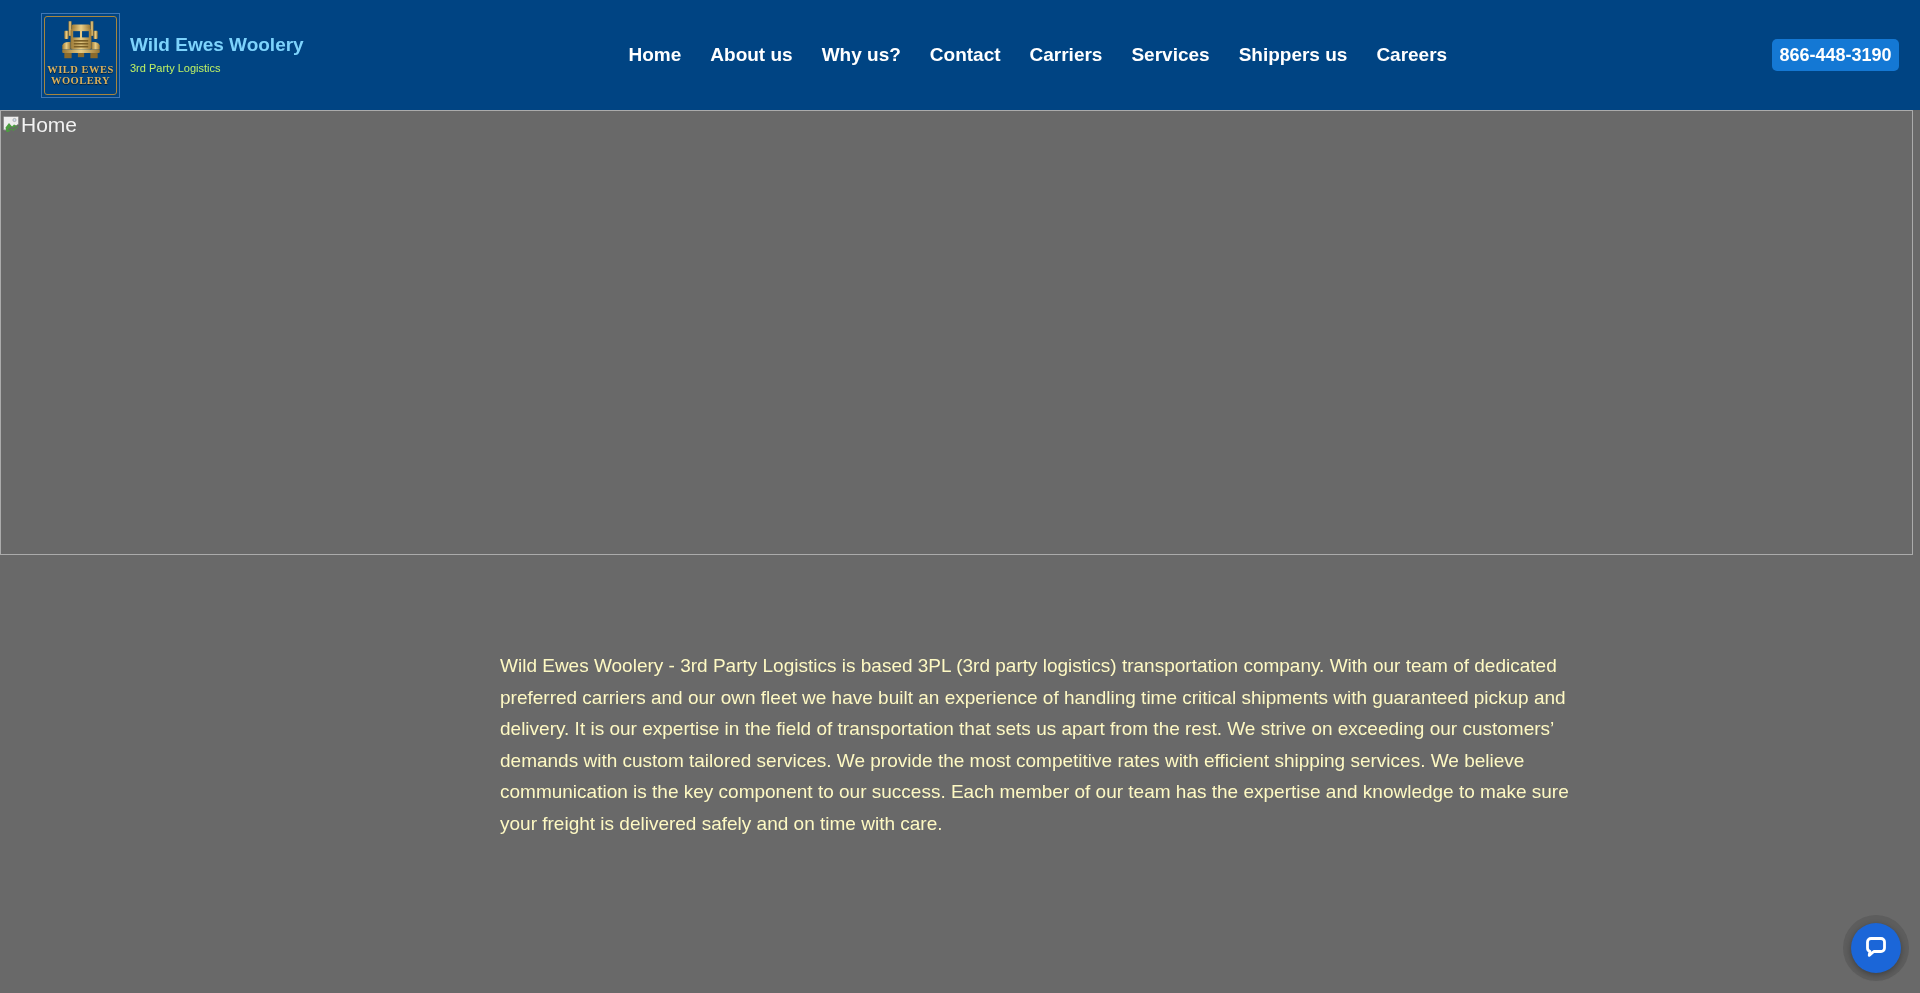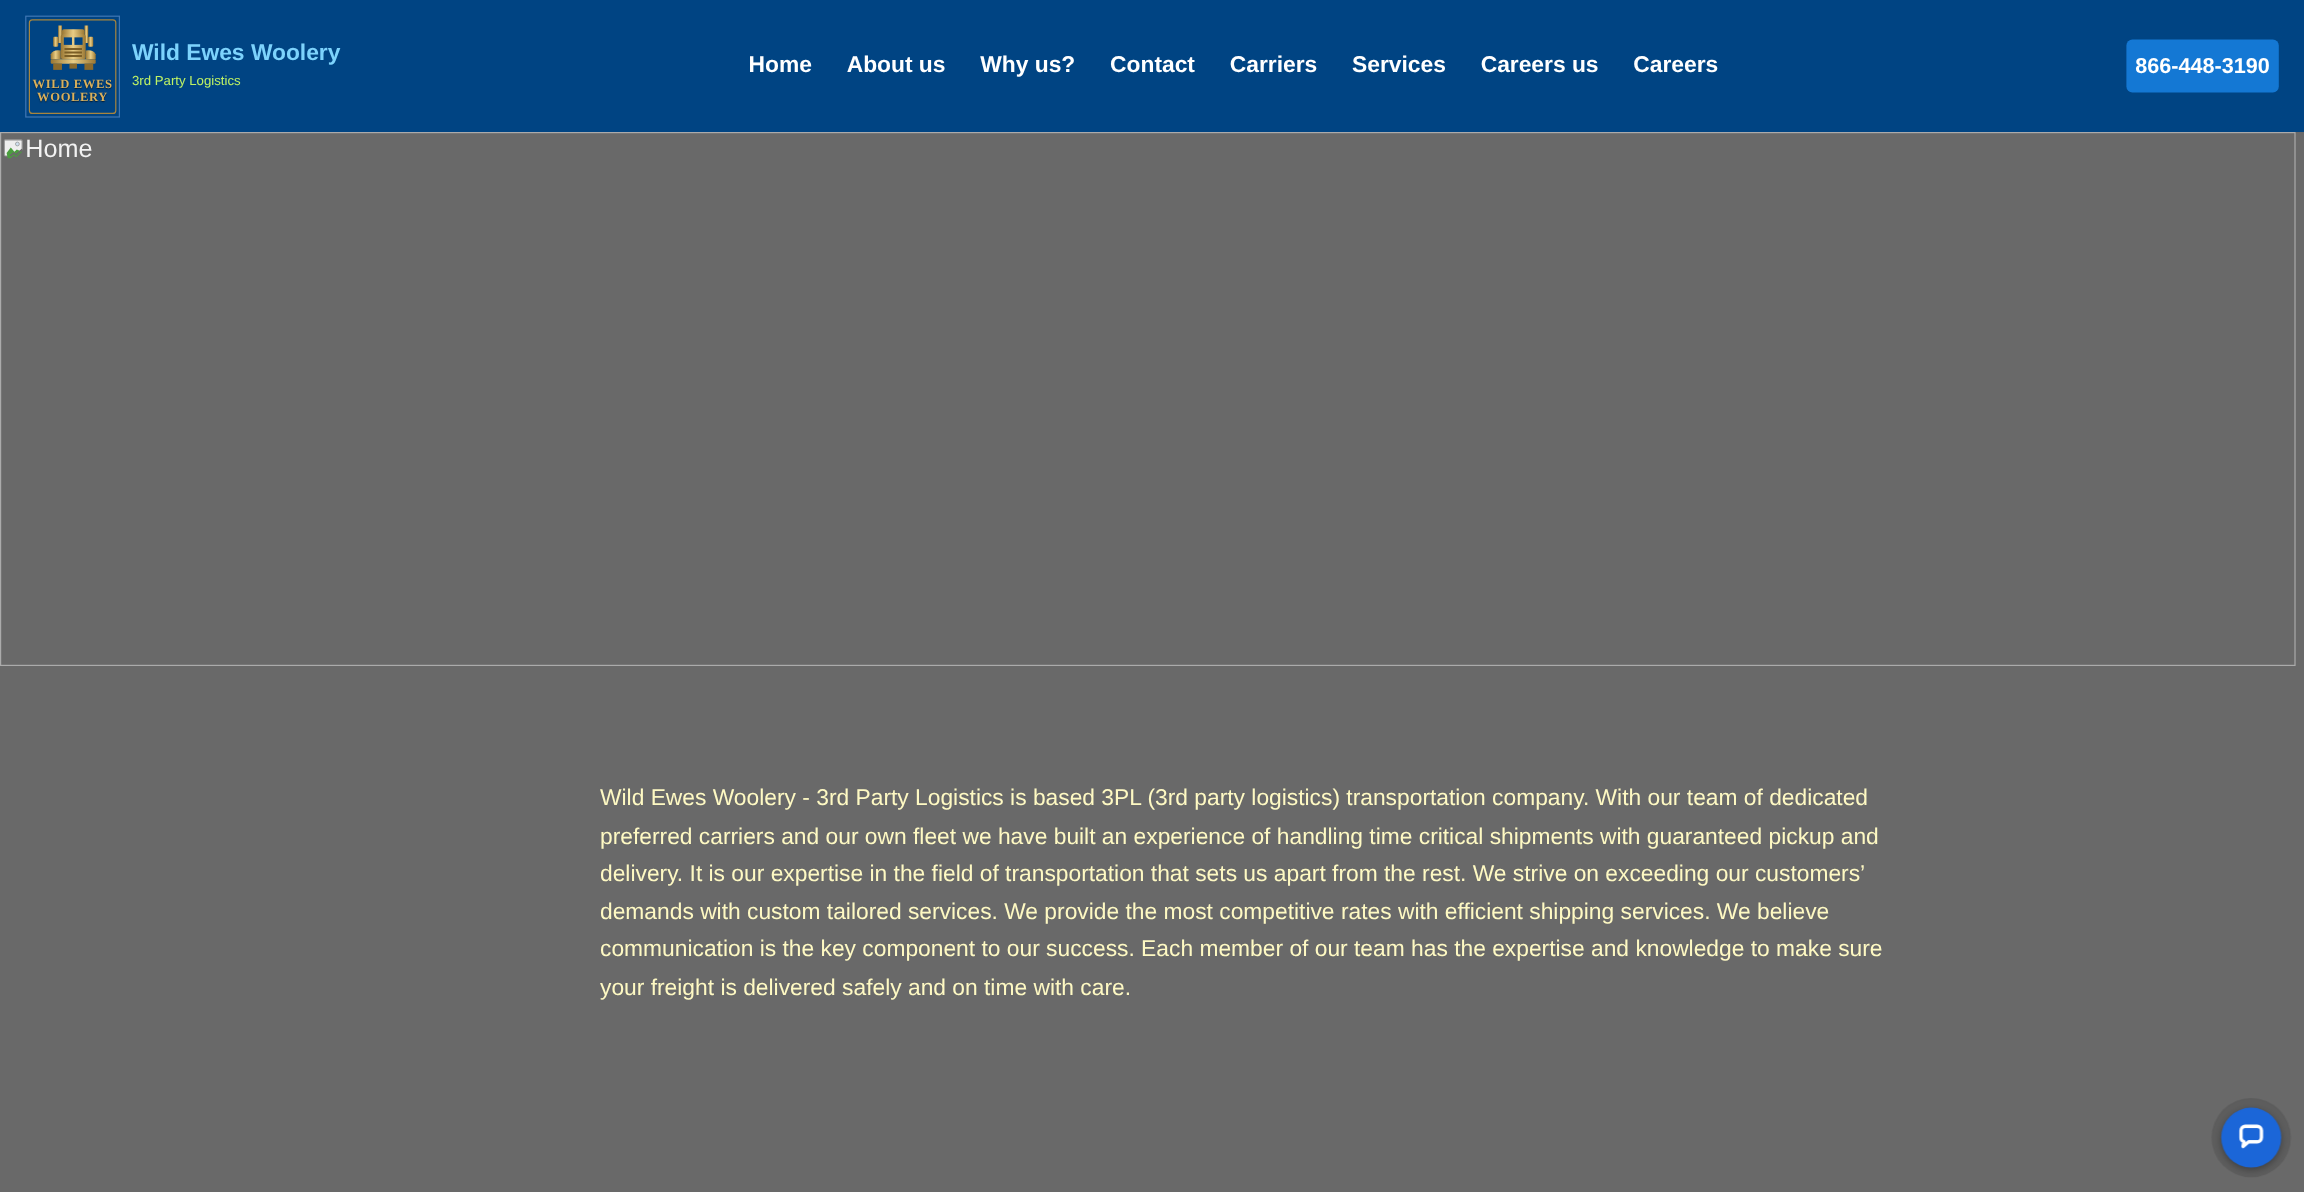--- a/index.html
+++ b/index.html
@@ -22,20 +22,21 @@
     width: 79px;
     height: 85px;
     border: 1px solid #3f77b5;
     background: #004483;
     display: flex;
     flex-direction: column;
     align-items: center;
     justify-content: flex-start;
     cursor: pointer;
     flex: 0 0 auto;
+    margin-left: 20px;
   }
   .logo-inner {
     width: 73px;
     height: 79px;
     margin-top: 2px;
     border: 1px solid #a8853d;
     border-radius: 3px;
     display: flex;
     flex-direction: column;
     align-items: center;
@@ -79,21 +80,21 @@
   .nav a {
     color: #ffffff;
     font-size: 19px;
     font-weight: bold;
     text-decoration: none;
     white-space: nowrap;
   }
   .phone-button {
     flex: 0 0 auto;
     width: 127px;
-    height: 44px;
+    height: 32px;
     background: #1478d4;
     border-radius: 5px;
     display: flex;
     align-items: center;
     justify-content: center;
     color: #ffffff;
     font-size: 18px;
     font-weight: bold;
     text-decoration: none;
   }
@@ -202,21 +203,21 @@
     <div class="brand-subtitle">3rd Party Logistics</div>
   </div>
 
   <nav class="nav">
     <a href="#">Home</a>
     <a href="#">About us</a>
     <a href="#">Why us?</a>
     <a href="#">Contact</a>
     <a href="#">Carriers</a>
     <a href="#">Services</a>
-    <a href="#">Careers us</a>
+    <a href="#">Shippers us</a>
     <a href="#">Careers</a>
   </nav>
 
   <a href="#" class="phone-button">866-448-3190</a>
 </header>
 
 <main>
   <div class="hero-broken-image">
     <span class="broken-icon">
       <svg width="17" height="17" viewBox="0 0 17 17">

